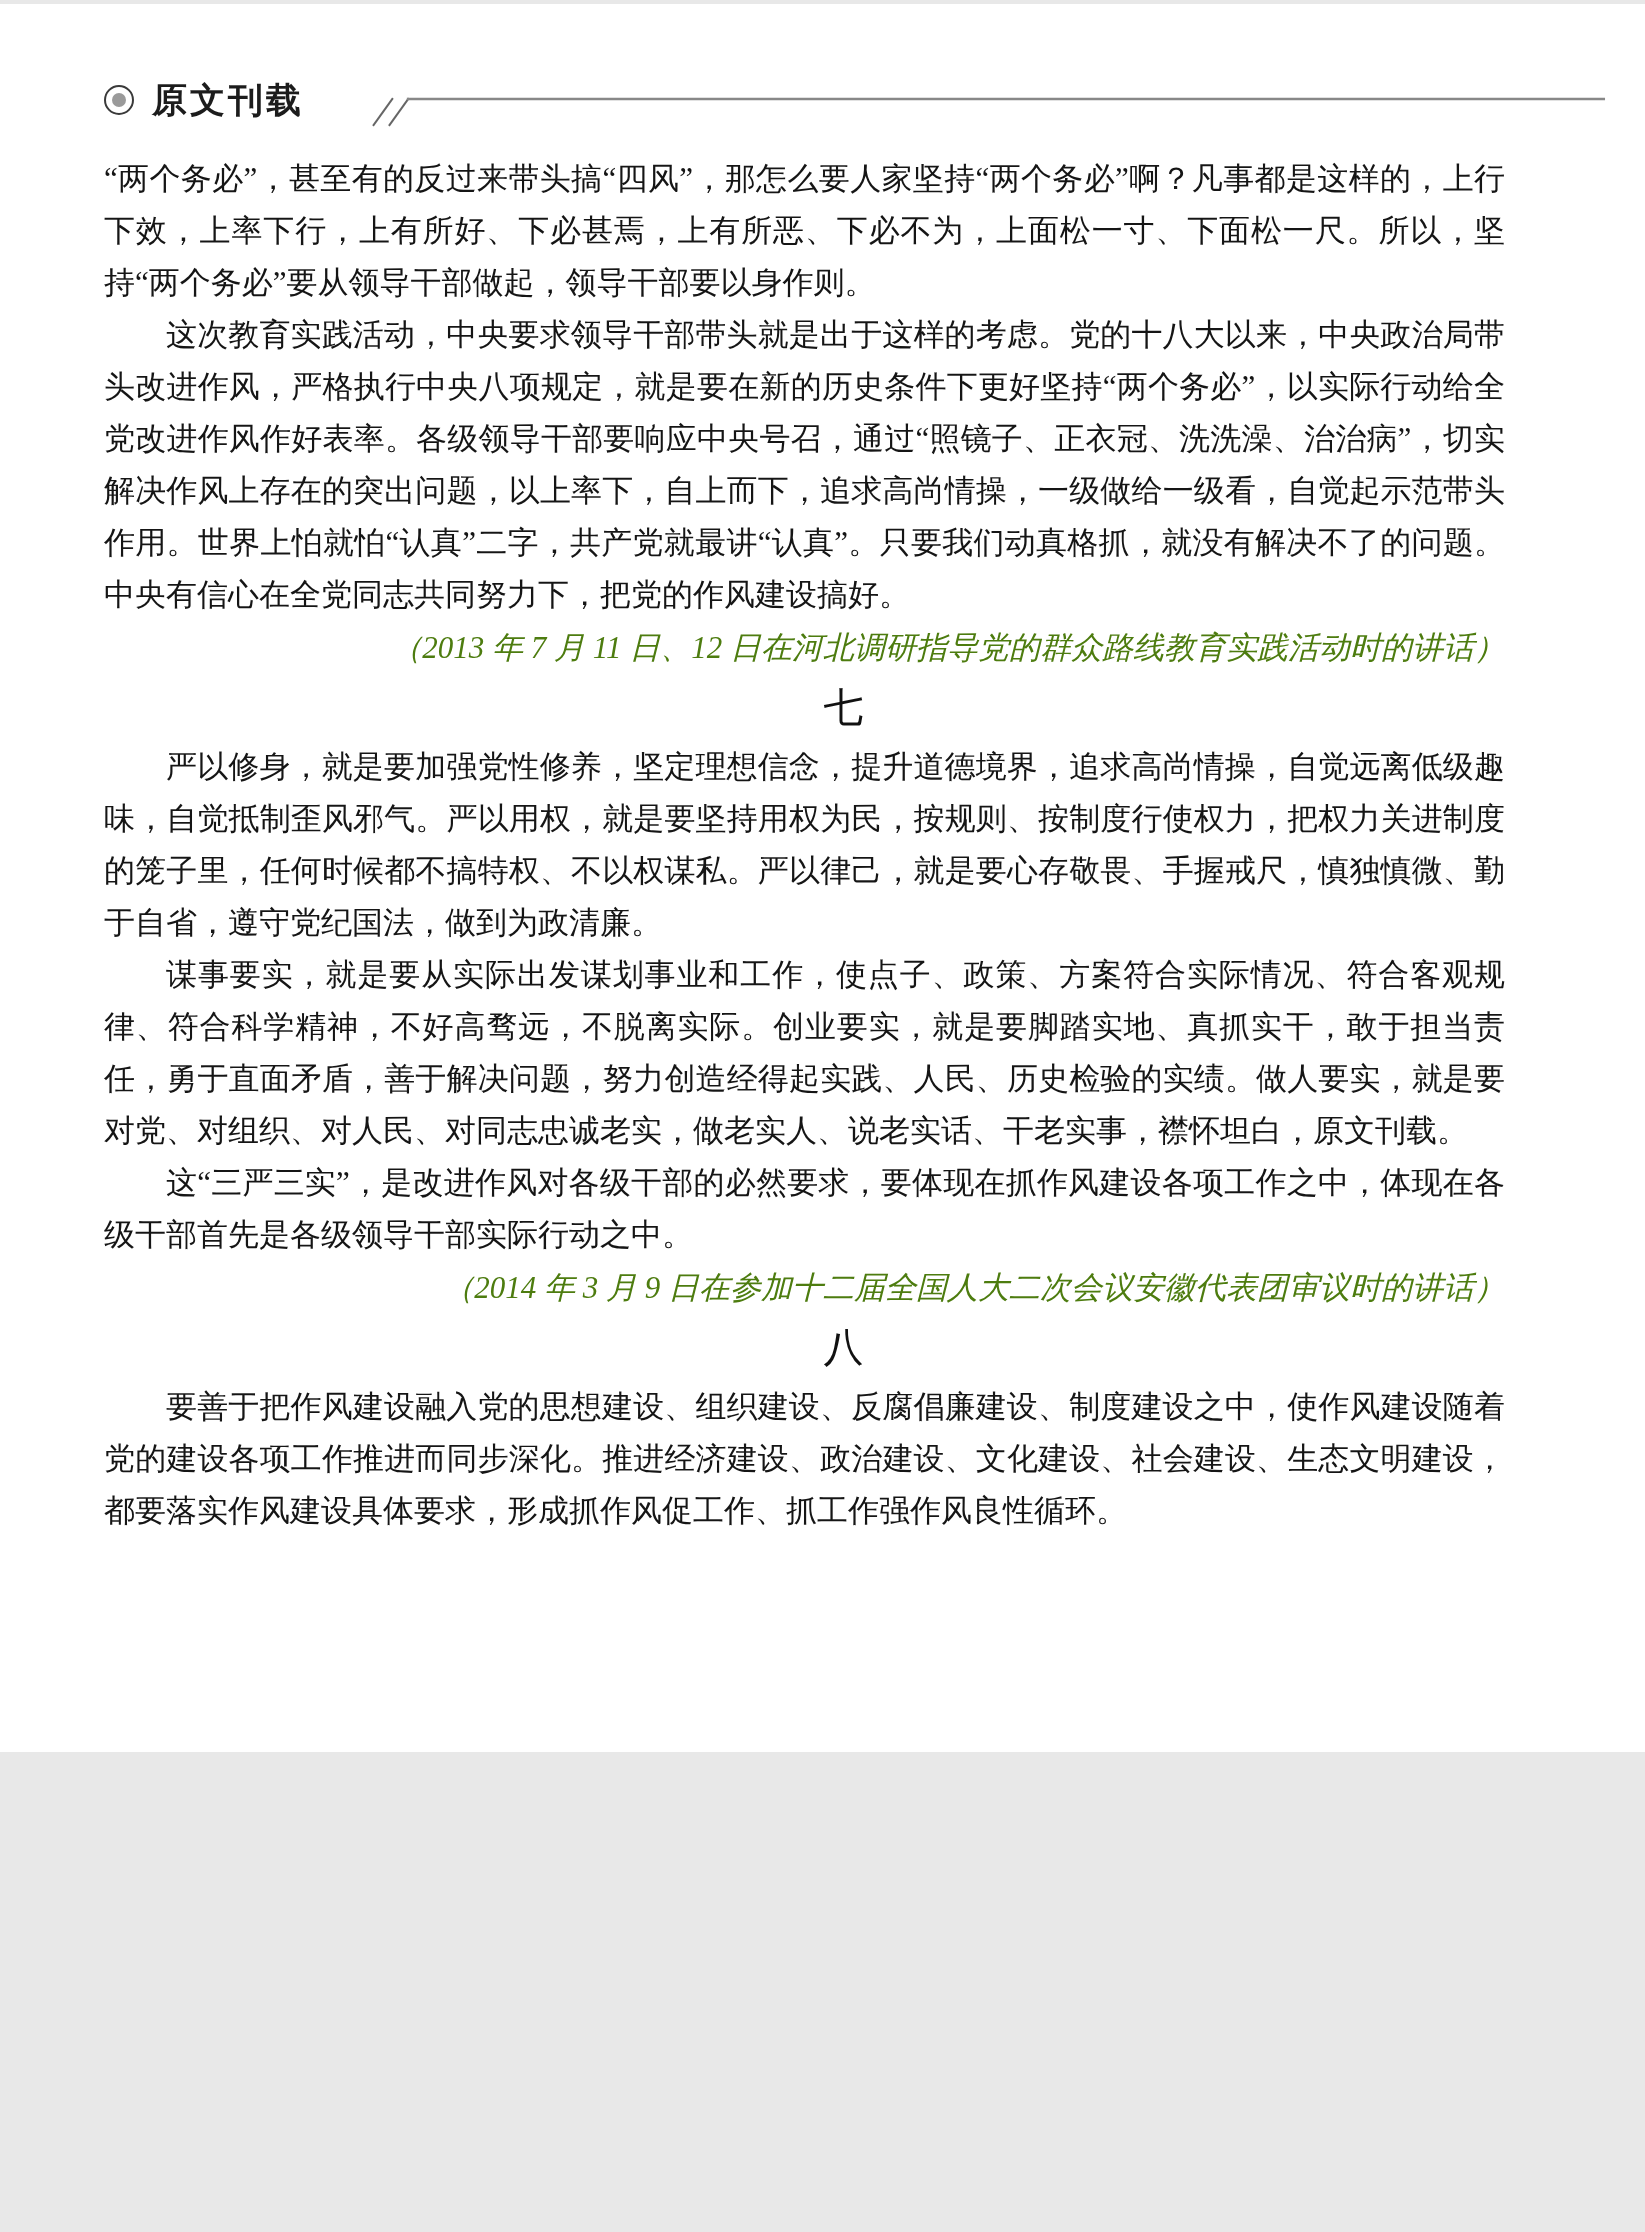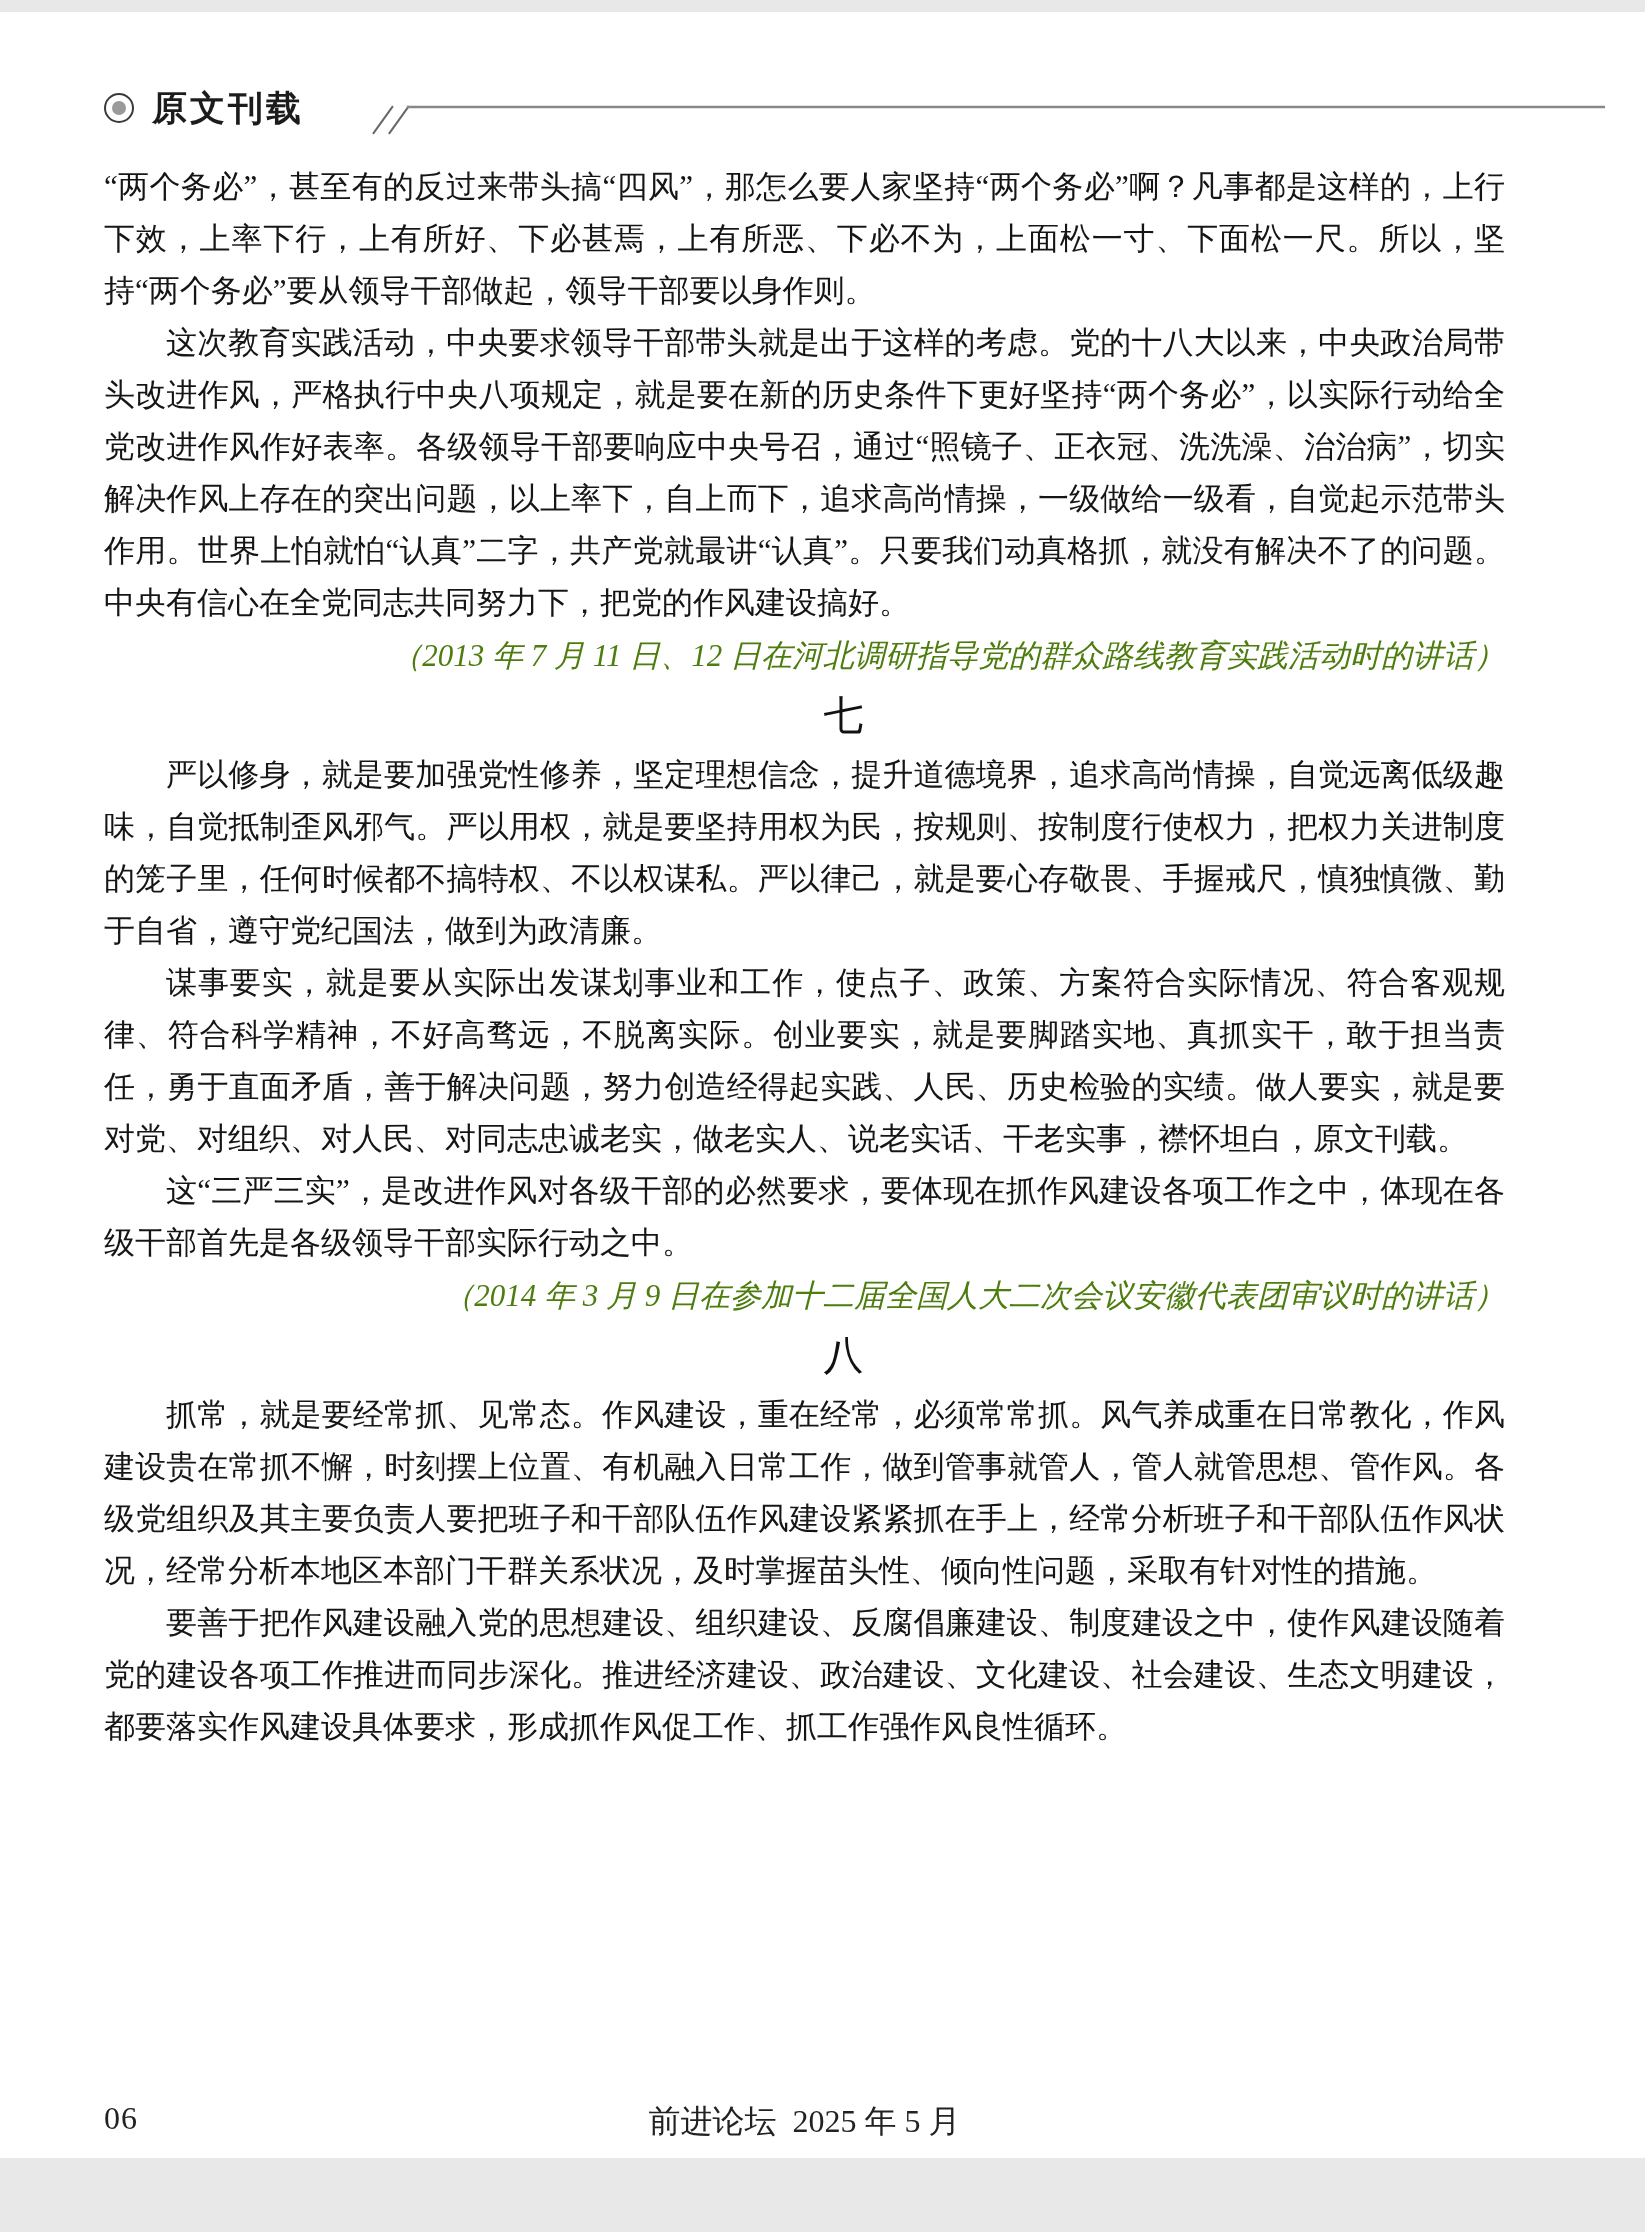--- a/index.html
+++ b/index.html
@@ -1,20 +1,20 @@
 <!DOCTYPE html>
 <html><head>
 <meta charset="utf-8">
 <style>
   html,body{margin:0;padding:0;}
   body{background:#e8e8e8;}
   .page{
     position:relative;
-    width:1646px;height:2146px;
-    margin:12px auto;
+    width:1646px;height:1748px;
+    margin:4px auto;
     background:#ffffff;
     overflow:hidden;
     font-family:"Liberation Serif","DejaVu Serif",serif;
     color:#151515;
   }
   
   .header{
     position:absolute;top:70px;left:104px;right:141px;height:52px;
   }
   .header-inner{display:flex;align-items:center;height:100%;}
@@ -83,21 +83,20 @@
   <div class="body-text">
     <p class="first">“两个务必”，甚至有的反过来带头搞“四风”，那怎么要人家坚持“两个务必”啊？凡事都是这样的，上行下效，上率下行，上有所好、下必甚焉，上有所恶、下必不为，上面松一寸、下面松一尺。所以，坚持“两个务必”要从领导干部做起，领导干部要以身作则。</p>
     <p>这次教育实践活动，中央要求领导干部带头就是出于这样的考虑。党的十八大以来，中央政治局带头改进作风，严格执行中央八项规定，就是要在新的历史条件下更好坚持“两个务必”，以实际行动给全党改进作风作好表率。各级领导干部要响应中央号召，通过“照镜子、正衣冠、洗洗澡、治治病”，切实解决作风上存在的突出问题，以上率下，自上而下，追求高尚情操，一级做给一级看，自觉起示范带头作用。世界上怕就怕“认真”二字，共产党就最讲“认真”。只要我们动真格抓，就没有解决不了的问题。中央有信心在全党同志共同努力下，把党的作风建设搞好。</p>
     <p class="attribution">（2013 年 7 月 11 日、12 日在河北调研指导党的群众路线教育实践活动时的讲话）</p>
     <p class="section-heading">七</p>
     <p>严以修身，就是要加强党性修养，坚定理想信念，提升道德境界，追求高尚情操，自觉远离低级趣味，自觉抵制歪风邪气。严以用权，就是要坚持用权为民，按规则、按制度行使权力，把权力关进制度的笼子里，任何时候都不搞特权、不以权谋私。严以律己，就是要心存敬畏、手握戒尺，慎独慎微、勤于自省，遵守党纪国法，做到为政清廉。</p>
     <p>谋事要实，就是要从实际出发谋划事业和工作，使点子、政策、方案符合实际情况、符合客观规律、符合科学精神，不好高骛远，不脱离实际。创业要实，就是要脚踏实地、真抓实干，敢于担当责任，勇于直面矛盾，善于解决问题，努力创造经得起实践、人民、历史检验的实绩。做人要实，就是要对党、对组织、对人民、对同志忠诚老实，做老实人、说老实话、干老实事，襟怀坦白，原文刊载。</p>
     <p>这“三严三实”，是改进作风对各级干部的必然要求，要体现在抓作风建设各项工作之中，体现在各级干部首先是各级领导干部实际行动之中。</p>
     <p class="attribution">（2014 年 3 月 9 日在参加十二届全国人大二次会议安徽代表团审议时的讲话）</p>
     <p class="section-heading">八</p>
-    <p>抓常，就是要经常抓、见常态。作风建设，重在经常，必须常常抓。风气养成重在日常教化，作风建设贵在常抓不懈，时刻摆上位置、有机融入日常工作，做到管事就管人，管人就管思想、管作风。各级党组织及其主要负责人要把班子和干部队伍作风建设紧紧抓在手上，经常分析班子和干部队伍作风状况，经常分析本地区本部门干群关系状况，及时掌握苗头性、倾向性问题，采取有针对性的措施。</p>
     <p>要善于把作风建设融入党的思想建设、组织建设、反腐倡廉建设、制度建设之中，使作风建设随着党的建设各项工作推进而同步深化。推进经济建设、政治建设、文化建设、社会建设、生态文明建设，都要落实作风建设具体要求，形成抓作风促工作、抓工作强作风良性循环。</p>
   </div>
 
   <div class="footer">
     <span class="page-number">06</span>
     <span class="footer-center">
       <span>前进论坛</span>
       <span>2025 年 5 月</span>
     </span>
   </div>

